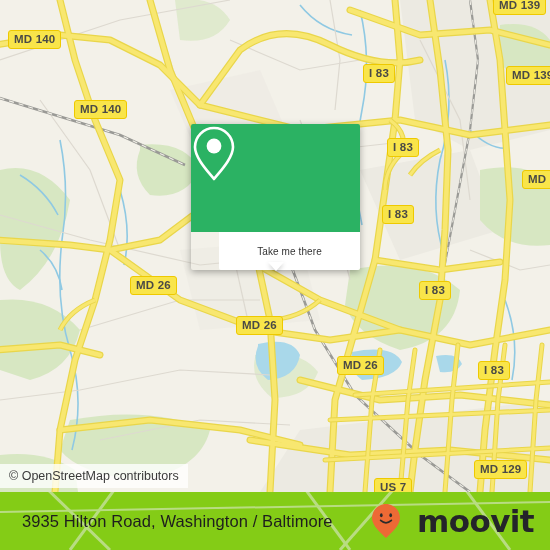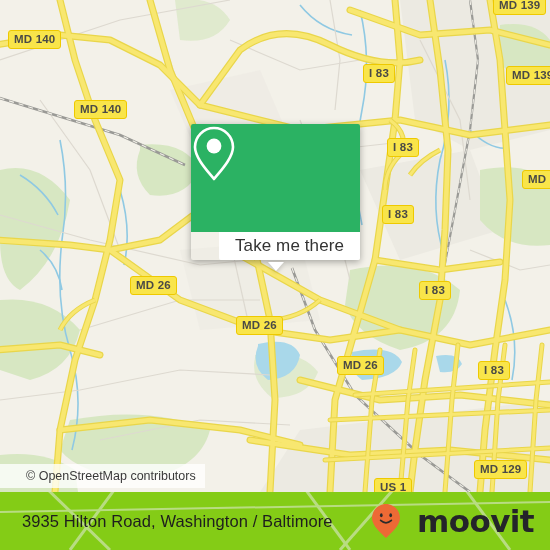--- a/index.html
+++ b/index.html
@@ -41,25 +41,25 @@
     z-index:40;
   }
   .popup-top{
     background:#2bb263;
     height:108px;
     border-radius:2px 2px 0 0;
     display:flex;align-items:center;justify-content:center;
   }
   .popup-bottom{
     background:#ffffff;
-    height:28px;
+    height:38px;
     border-radius:0 0 2px 2px;
     display:flex;align-items:center;justify-content:center;
     color:#333333;
-    font-size:17px;
+    font-size:10px;
     letter-spacing:0.1px;
     margin-left:28px;
   }
   .popup-tail{
     position:absolute;
     left:50%;margin-left:-8px;
     top:138px;
     width:0;height:0;
     border-left:8px solid transparent;
     border-right:8px solid transparent;
@@ -68,21 +68,21 @@
   }
 
   
   .attrib{
     position:absolute;
     left:0;top:464px;
     background:rgba(255,255,255,0.78);
     color:#3a3a3a;
     font-size:12.5px;
     line-height:18px;
-    padding:3px 9px 3px 26px;
+    padding:3px 9px 3px 9px;
     z-index:50;
     white-space:nowrap;
   }
 
   
   .footer{
     position:absolute;left:0;top:492px;width:550px;height:58px;
     background:#84cc16;
     overflow:hidden;
   }
@@ -265,21 +265,21 @@
     <div class="shield" style="left:363px;top:64px;">I 83</div>
     <div class="shield" style="left:506px;top:66px;">MD 139</div>
     <div class="shield" style="left:387px;top:138px;">I 83</div>
     <div class="shield" style="left:522px;top:170px;">MD 1</div>
     <div class="shield" style="left:382px;top:205px;">I 83</div>
     <div class="shield" style="left:130px;top:276px;">MD 26</div>
     <div class="shield" style="left:419px;top:281px;">I 83</div>
     <div class="shield" style="left:236px;top:316px;">MD 26</div>
     <div class="shield" style="left:337px;top:356px;">MD 26</div>
     <div class="shield" style="left:478px;top:361px;">I 83</div>
-    <div class="shield" style="left:374px;top:478px;">US 1</div>
+    <div class="shield" style="left:374px;top:478px;">US 7</div>
     <div class="shield" style="left:474px;top:460px;">MD 129</div>
 
     <div class="popup">
       <div class="popup-top">
         <span>
           <svg width="46" height="60" viewBox="0 0 46 60" aria-hidden="true">
             <path d="M23 4 C12.5 4 4 12.5 4 23 C4 34 17 47.5 23 55 C29 47.5 42 34 42 23 C42 12.5 33.5 4 23 4 Z" fill="none" stroke="#ffffff" stroke-width="2.6" stroke-linejoin="round"></path>
             <circle cx="23" cy="22" r="7.4" fill="#ffffff"></circle>
           </svg>
         </span>

